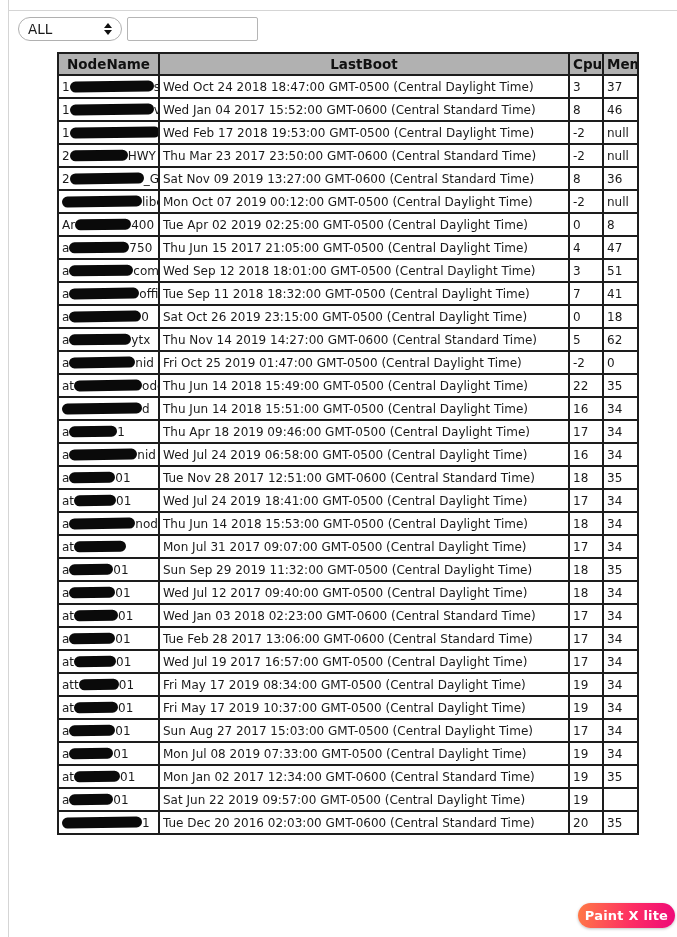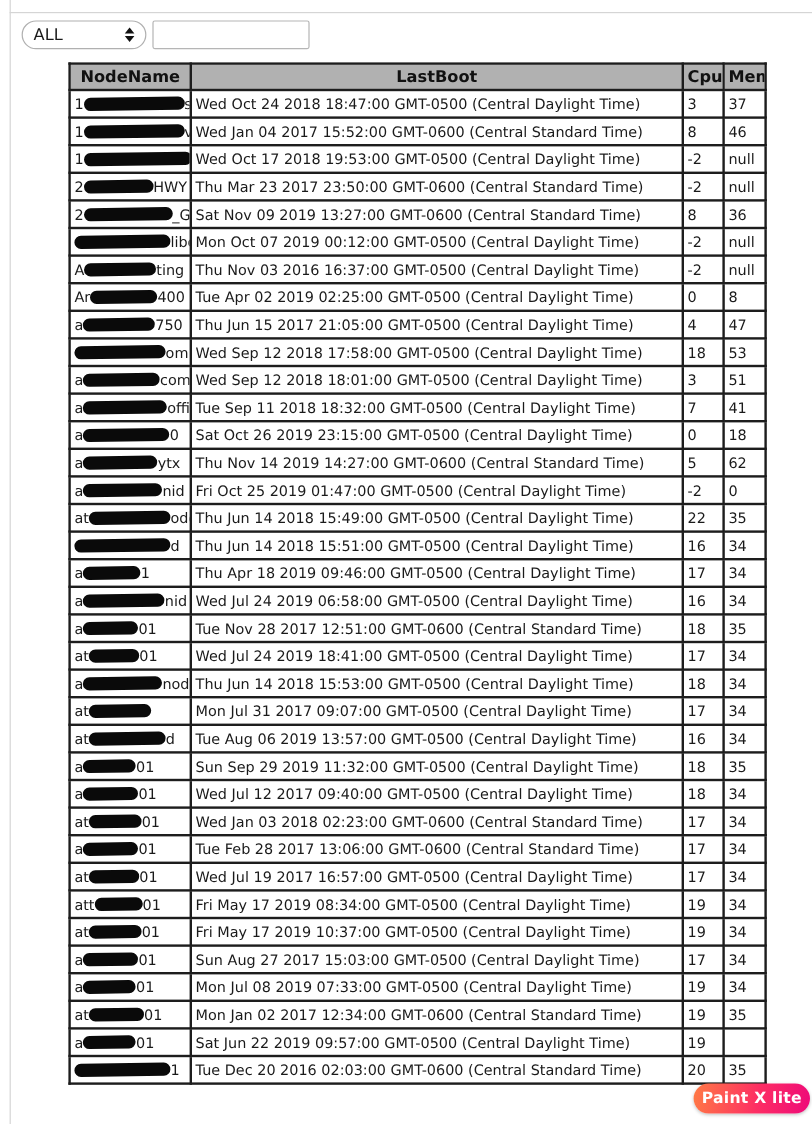--- a/index.html
+++ b/index.html
@@ -75,21 +75,21 @@
           <td>37</td>
         </tr>
         <tr>
           <td class="c-name"><span>1</span><span class="blob" style="width: 84px;"></span><span>vit</span></td>
           <td class="c-boot">Wed Jan 04 2017 15:52:00 GMT-0600 (Central Standard Time)</td>
           <td>8</td>
           <td>46</td>
         </tr>
         <tr>
           <td class="c-name"><span>1</span><span class="blob" style="width: 90px;"></span><span></span></td>
-          <td class="c-boot">Wed Oct 17 2018 19:53:00 GMT-0500 (Central Daylight Time)</td>
+          <td class="c-boot">Wed Feb 17 2018 19:53:00 GMT-0500 (Central Daylight Time)</td>
           <td>-2</td>
           <td>null</td>
         </tr>
         <tr>
           <td class="c-name"><span>2</span><span class="blob" style="width: 58px;"></span><span>HWY</span></td>
           <td class="c-boot">Thu Mar 23 2017 23:50:00 GMT-0600 (Central Standard Time)</td>
           <td>-2</td>
           <td>null</td>
         </tr>
         <tr>
@@ -98,44 +98,32 @@
           <td>8</td>
           <td>36</td>
         </tr>
         <tr>
           <td class="c-name"><span></span><span class="blob" style="width: 80px;"></span><span>libe</span></td>
           <td class="c-boot">Mon Oct 07 2019 00:12:00 GMT-0500 (Central Daylight Time)</td>
           <td>-2</td>
           <td>null</td>
         </tr>
         <tr>
-          <td class="c-name"><span>A</span><span class="blob" style="width: 60px;"></span><span>ting</span></td>
-          <td class="c-boot">Thu Nov 03 2016 16:37:00 GMT-0500 (Central Daylight Time)</td>
-          <td>-2</td>
-          <td>null</td>
-        </tr>
-        <tr>
           <td class="c-name"><span>Ar</span><span class="blob" style="width: 56px;"></span><span>400</span></td>
           <td class="c-boot">Tue Apr 02 2019 02:25:00 GMT-0500 (Central Daylight Time)</td>
           <td>0</td>
           <td>8</td>
         </tr>
         <tr>
           <td class="c-name"><span>a</span><span class="blob" style="width: 60px;"></span><span>750</span></td>
           <td class="c-boot">Thu Jun 15 2017 21:05:00 GMT-0500 (Central Daylight Time)</td>
           <td>4</td>
           <td>47</td>
         </tr>
         <tr>
-          <td class="c-name"><span></span><span class="blob" style="width: 76px;"></span><span>om</span></td>
-          <td class="c-boot">Wed Sep 12 2018 17:58:00 GMT-0500 (Central Daylight Time)</td>
-          <td>18</td>
-          <td>53</td>
-        </tr>
-        <tr>
           <td class="c-name"><span>a</span><span class="blob" style="width: 64px;"></span><span>com</span></td>
           <td class="c-boot">Wed Sep 12 2018 18:01:00 GMT-0500 (Central Daylight Time)</td>
           <td>3</td>
           <td>51</td>
         </tr>
         <tr>
           <td class="c-name"><span>a</span><span class="blob" style="width: 70px;"></span><span>offi</span></td>
           <td class="c-boot">Tue Sep 11 2018 18:32:00 GMT-0500 (Central Daylight Time)</td>
           <td>7</td>
           <td>41</td>
@@ -200,26 +188,20 @@
           <td>18</td>
           <td>34</td>
         </tr>
         <tr>
           <td class="c-name"><span>at</span><span class="blob" style="width: 52px;"></span><span></span></td>
           <td class="c-boot">Mon Jul 31 2017 09:07:00 GMT-0500 (Central Daylight Time)</td>
           <td>17</td>
           <td>34</td>
         </tr>
         <tr>
-          <td class="c-name"><span>at</span><span class="blob" style="width: 64px;"></span><span>d</span></td>
-          <td class="c-boot">Tue Aug 06 2019 13:57:00 GMT-0500 (Central Daylight Time)</td>
-          <td>16</td>
-          <td>34</td>
-        </tr>
-        <tr>
           <td class="c-name"><span>a</span><span class="blob" style="width: 44px;"></span><span>01</span></td>
           <td class="c-boot">Sun Sep 29 2019 11:32:00 GMT-0500 (Central Daylight Time)</td>
           <td>18</td>
           <td>35</td>
         </tr>
         <tr>
           <td class="c-name"><span>a</span><span class="blob" style="width: 46px;"></span><span>01</span></td>
           <td class="c-boot">Wed Jul 12 2017 09:40:00 GMT-0500 (Central Daylight Time)</td>
           <td>18</td>
           <td>34</td>

